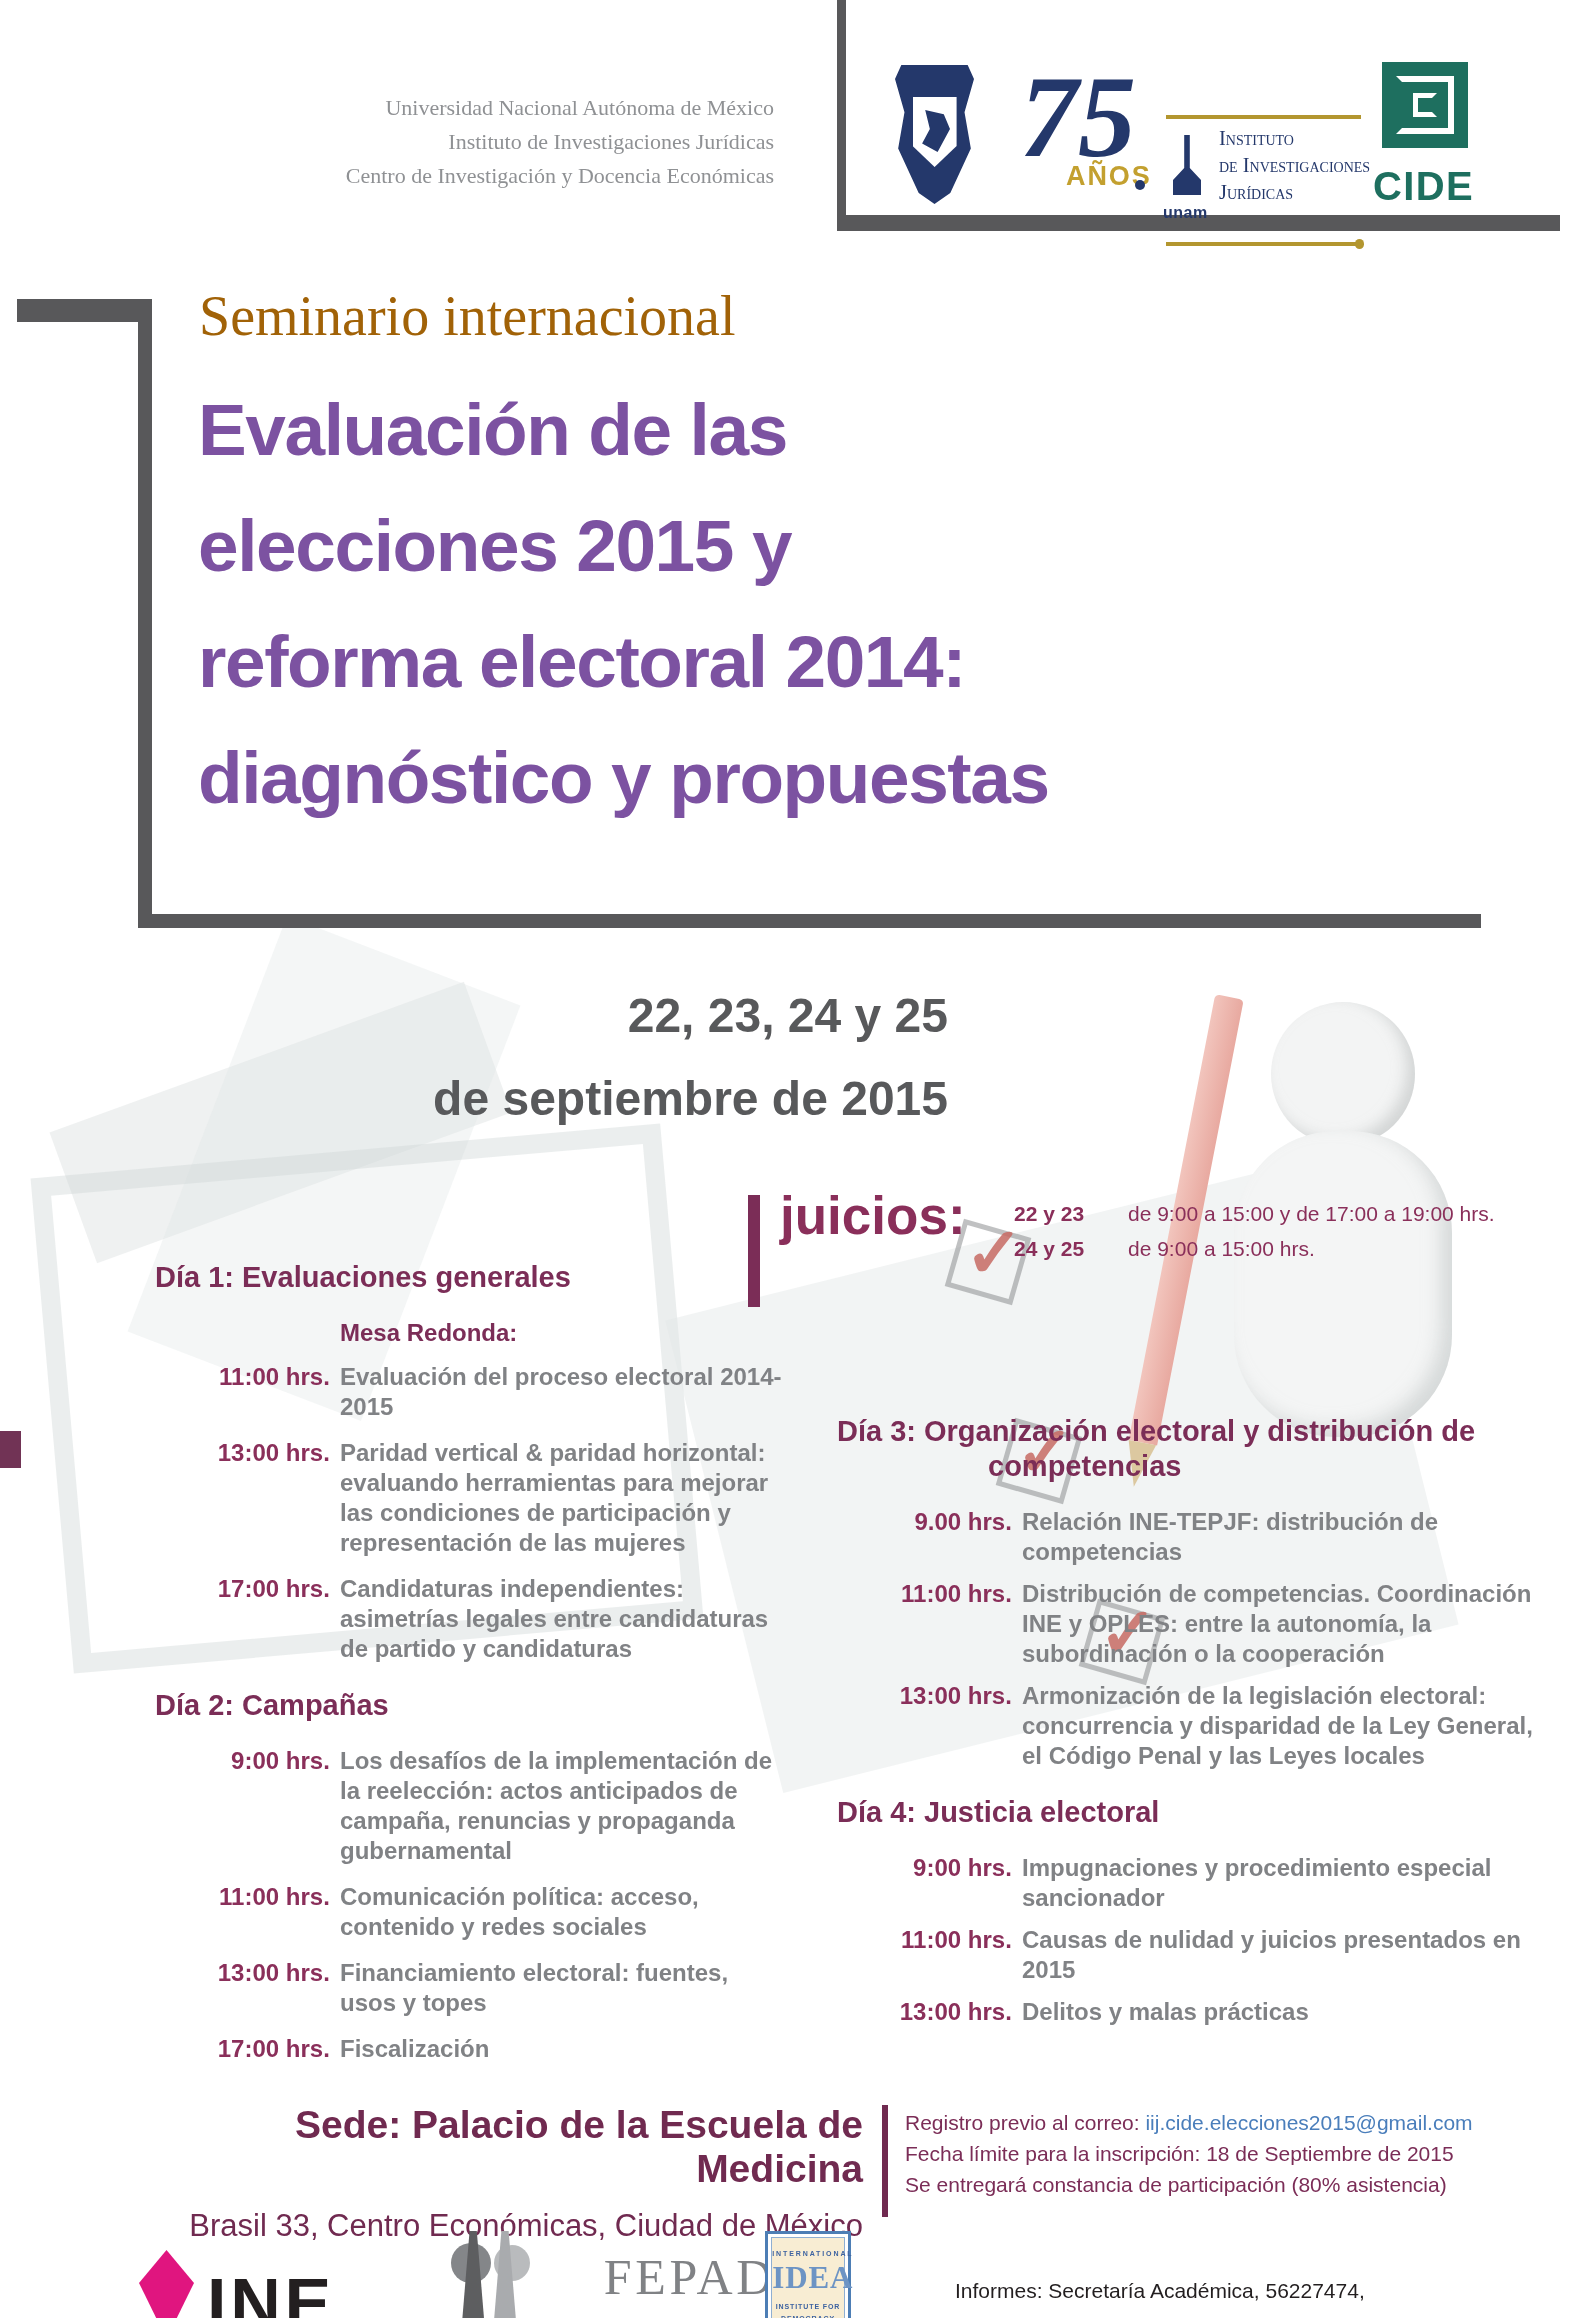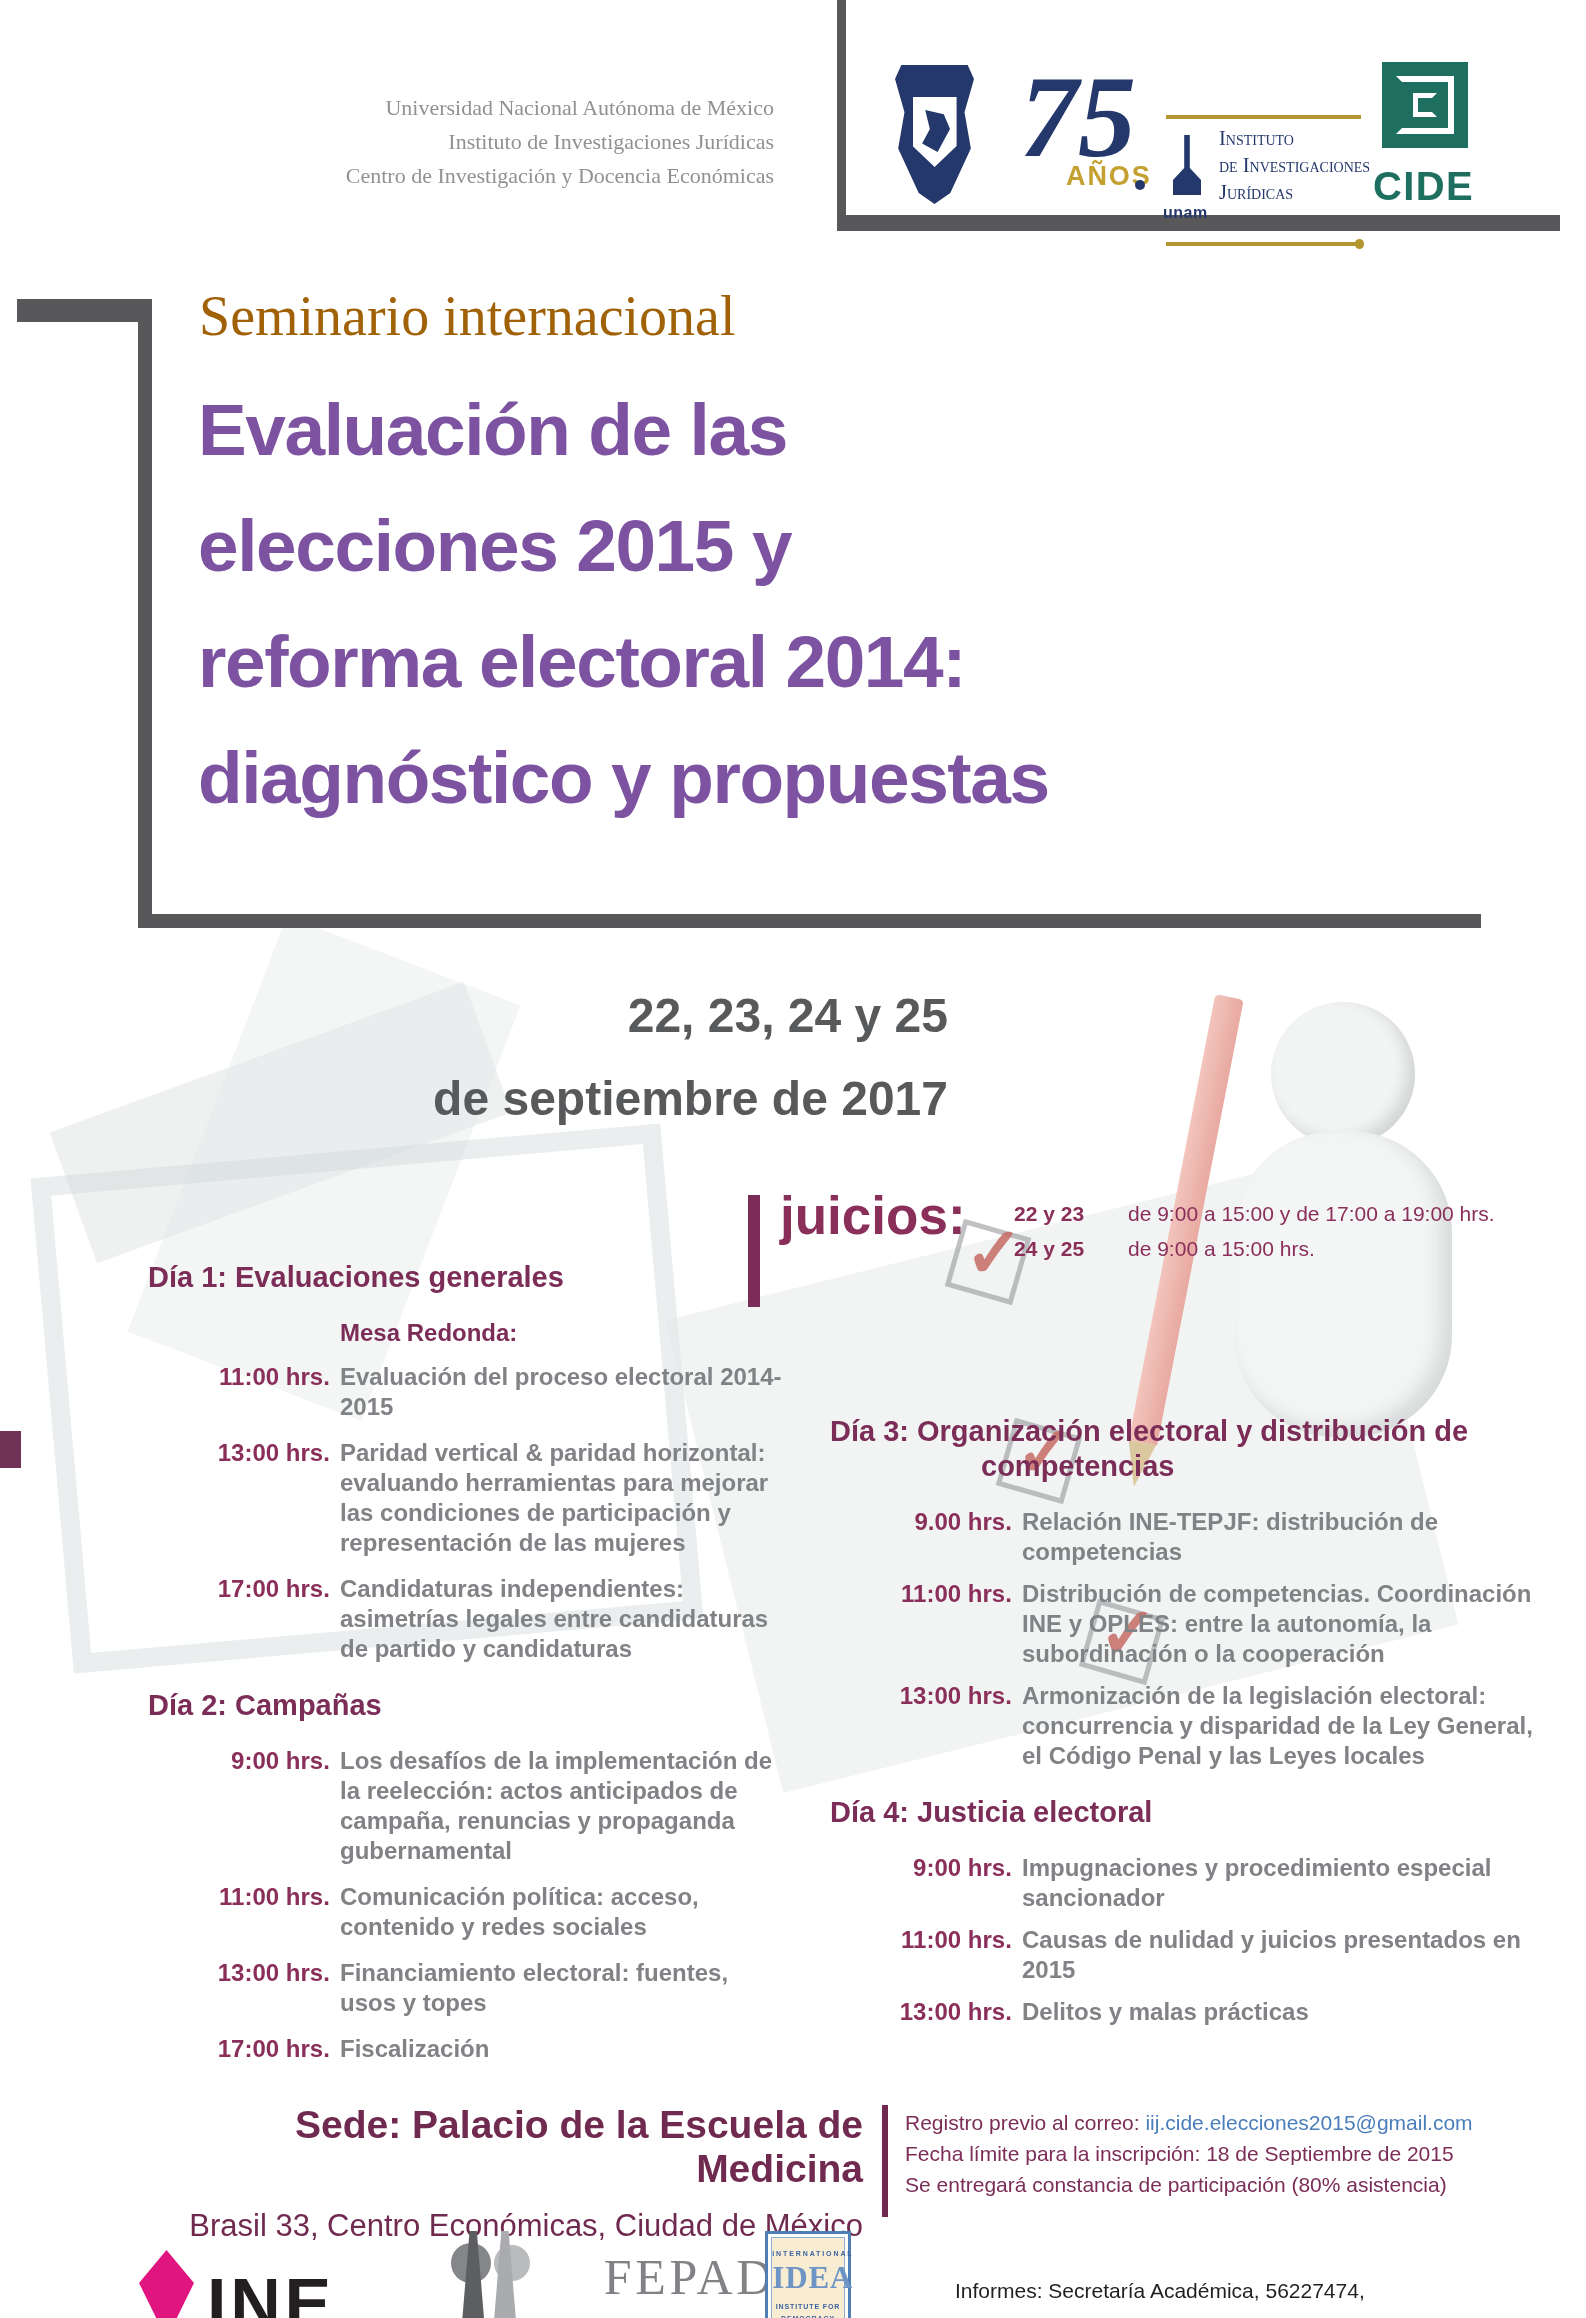--- a/index.html
+++ b/index.html
@@ -76,21 +76,21 @@
   .hor-label{position:absolute;left:780px;top:1185px;font-size:53px;font-weight:bold;color:#8a2f5a;}
   .hor-rows{position:absolute;left:1014px;top:1196px;font-size:21px;color:#8a2f5a;}
   .hor-row{display:flex;line-height:35px;}
   .hor-days{width:114px;font-weight:bold;}
 
   
   .col{position:absolute;}
   .col-left{left:139px;top:1260px;width:651px;}
   .col-right{left:821px;top:1414px;width:716px;}
   .day{margin-bottom:24px;}
-  .day-title{font-size:29px;font-weight:bold;color:#7b2d57;margin:0 0 23px 9px;line-height:35px;}
+  .day-title{font-size:29px;font-weight:bold;color:#7b2d57;margin:0 0 23px 16px;line-height:35px;}
   .col-right .day-title{padding-left:151px;text-indent:-151px;}
   .item{display:flex;margin-bottom:16px;font-size:24px;line-height:30px;}
   .col-right .item{margin-bottom:12px;}
   .item .time{flex:0 0 201px;box-sizing:border-box;padding-right:10.2px;text-align:right;
               color:#8a2f5a;font-weight:bold;}
   .item .text{flex:1;color:#808285;font-weight:bold;}
   .item.plain{margin-bottom:0;}
   .item.plain .text{font-weight:normal;color:#88898c;}
   .item.subhead{margin-bottom:14px;}
   .item.subhead .text{color:#7b2d57;}
@@ -208,21 +208,21 @@
   <div class="kicker">Seminario internacional</div>
   <div class="title">
     <div>Evaluación de las</div>
     <div>elecciones 2015 y</div>
     <div>reforma electoral 2014:</div>
     <div>diagnóstico y propuestas</div>
   </div>
 
   <div class="dates">
     <div>22, 23, 24 y 25</div>
-    <div>de septiembre de 2017</div>
+    <div>de septiembre de 2015</div>
   </div>
 
   <div class="hor-bar"></div>
   <div class="hor-label">juicios:</div>
   <div class="hor-rows">
     <div class="hor-row">
       <span class="hor-days">22 y 23</span>
       <span class="hor-time">de 9:00 a 15:00 y de 17:00 a 19:00 hrs.</span>
     </div>
     <div class="hor-row">

